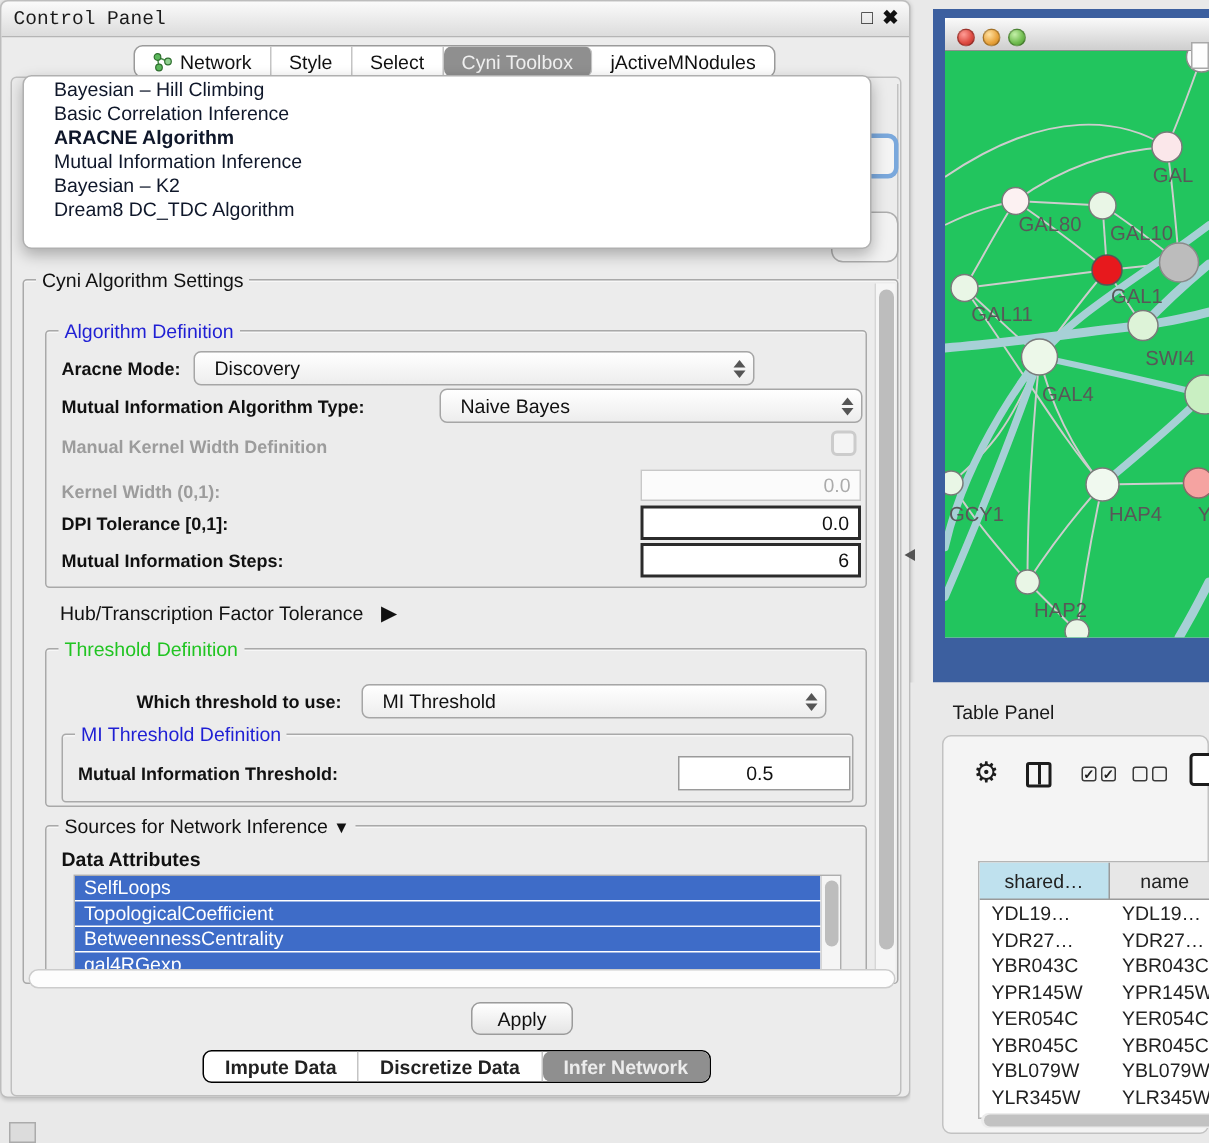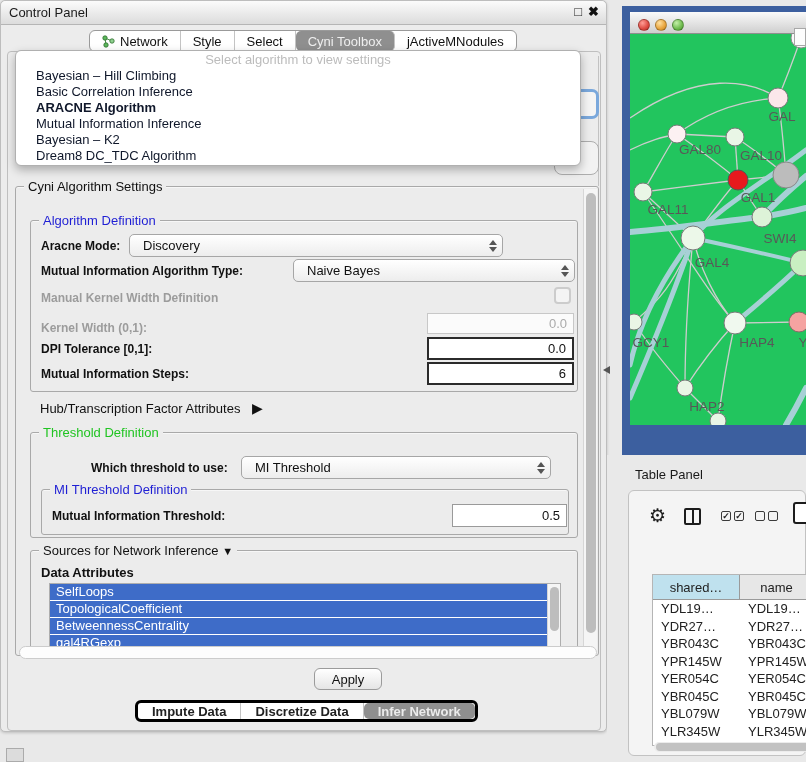--- a/index.html
+++ b/index.html
@@ -6,21 +6,21 @@
   html,body { width:806px; height:762px; }
   body { font-family:"Liberation Sans", sans-serif; background:#e9e9e9; position:relative; overflow:hidden; }
   .abs { position:absolute; }
 
   
   .cp-window { left:0; top:8; width:607px; height:732px; background:#ececec;
                border:1px solid #bdbdbd; border-radius:5px; box-shadow:0 1px 3px rgba(0,0,0,.18); }
   .cp-titlebar { left:0; top:0; width:100%; height:24px;
                  background:linear-gradient(#fbfbfb,#dcdcdc); border-bottom:1px solid #b5b5b5;
                  border-radius:5px 5px 0 0; }
-  .cp-title { left:8px; top:4px; font-size:13px; color:#1a1a1a; }
+  .cp-title { left:8px; top:4px; font-size:13px; color:#1a1a1a;font-family:Liberation Mono, monospace; }
   .cp-float { right:24px; top:3px; font-size:13px; color:#222; cursor:default; }
   .cp-close { right:7px; top:3px; font-size:13px; font-weight:bold; color:#111; cursor:default; }
 
   .cp-inner { left:6px; top:50px; width:594px; height:680px; border:1px solid #bfbfbf;
               border-radius:4px; background:#ececec; }
 
   
   .tabbar { top:29px; left:88px; height:22px; display:flex; background:#ffffff;
             border:1px solid #9a9a9a; border-radius:6px; overflow:hidden; z-index:5; }
   .tab { display:flex; align-items:center; gap:5px; padding:0 12px; font-size:13px; color:#111;
@@ -60,39 +60,39 @@
   .combo-text { flex:1; font-size:13px; color:#111; padding-left:13px; white-space:nowrap; overflow:hidden; }
   .combo-arrows { width:18px; display:flex; flex-direction:column; align-items:center; gap:2px; }
   .arr-up { width:0; height:0; border-left:4px solid transparent; border-right:4px solid transparent;
             border-bottom:5px solid #555; }
   .arr-dn { width:0; height:0; border-left:4px solid transparent; border-right:4px solid transparent;
             border-top:5px solid #555; }
 
   .field { background:#ffffff; font-size:13px; color:#111; text-align:right; padding-right:6px;
            display:flex; align-items:center; justify-content:flex-end; }
   .field.strong { border:2px solid #2b2b2b; }
-  .field.normal { border:1px solid #9a9a9a; }
+  .field.normal { border:1px solid #9a9a9a;justify-content:center; }
   .field.disabled { border:1px solid #c8c8c8; background:#fbfbfb; color:#ababab; }
 
   .checkbox { border:2px solid #cccccc; border-radius:4px; background:#f4f4f4; width:17px; height:17px; }
 
   .vscroll-track { background:#f5f5f5; border-left:1px solid #d6d6d6; }
   .vscroll-thumb { background:#bdbdbd; border-radius:5px; }
   .hscroll-pill { background:#fdfdfd; border:1px solid #cccccc; border-radius:7px; }
 
   .listbox { background:#ffffff; border:1px solid #aeaeae; overflow:hidden; }
   .list-item { height:16px; line-height:16px; font-size:13px; color:#ffffff; background:#3e6cc8;
                padding-left:6px; margin:0 13px 1px 0; white-space:nowrap; }
 
   .apply-btn { left:269px; top:667px; width:68px; height:22px; border:1px solid #9b9b9b; border-radius:6px;
                background:linear-gradient(#ffffff,#e5e5e5); font-size:13px; color:#111;
                display:flex; align-items:center; justify-content:center; cursor:default; z-index:4;margin-left:44px; }
 
   .bottom-tabbar { left:134px; top:699px; height:22px; display:flex; background:#ffffff;
-                   border:3px solid #000000; border-radius:6px; overflow:hidden; z-index:4; }
+                   border:1px solid #000000; border-radius:6px; overflow:hidden; z-index:4; }
   .btab { display:flex; align-items:center; padding:0 14px; font-size:13px; font-weight:bold; color:#222;
           border-right:1px solid #c4c4c4; cursor:default; white-space:nowrap; }
   .btab:last-child { border-right:none; }
   .btab.selected { background:#8f8f8f; color:#ececec; border-radius:5px; }
 
   .corner-chip { left:6px; top:748px; width:18px; height:14px; background:#dcdcdc; border:1px solid #ababab; }
 
   
   .desktop-blue { left:622px; top:6px; width:184px; height:449px; background:#3c5f9f; }
   .net-window { left:630px; top:12px; width:176px; height:413px; background:#ffffff; }
@@ -167,21 +167,20 @@
       <div class="tab">
         <span>jActiveMNodules</span>
       </div>
     </div>
 
   <div class="abs hidden-line"></div>
   <div class="abs hidden-combo-frag"></div>
   <div class="abs hidden-box-frag"></div>
 
   <div class="abs algo-popup">
-    <div class="algo-prompt">Select algorithm to view settings</div>
     <div id="algo-menu">
         <div class="algo-item">Bayesian – Hill Climbing</div>
         <div class="algo-item">Basic Correlation Inference</div>
         <div class="algo-item selected">ARACNE Algorithm</div>
         <div class="algo-item">Mutual Information Inference</div>
         <div class="algo-item">Bayesian – K2</div>
         <div class="algo-item">Dream8 DC_TDC Algorithm</div>
       </div>
   </div>
 
@@ -226,21 +225,21 @@
         <span>0.0</span>
       </div>
 
       <span class="abs lbl" style="left:10px;top:146px;">Mutual Information Steps:</span>
       <div class="abs field strong" style="left:396px;top:141px;width:147px;height:23px;">
         <span>6</span>
       </div>
     </div>
 
     <span class="abs plain" style="left:24px;top:213px;">
-      <span>Hub/Transcription Factor Attributes</span>
+      <span>Hub/Transcription Factor Tolerance</span>
       <span style="margin-left:8px;font-size:14px;">▶</span>
     </span>
 
     <div class="abs fieldset" style="left:14px;top:245px;width:548px;height:106px;">
       <span class="legend green">Threshold Definition</span>
 
       <span class="abs lbl" style="left:60px;top:28px;">Which threshold to use:</span>
       <div class="abs combo" style="left:210px;top:23px;width:310px;">
         <span class="combo-text">MI Threshold</span>
         <span class="combo-arrows">

